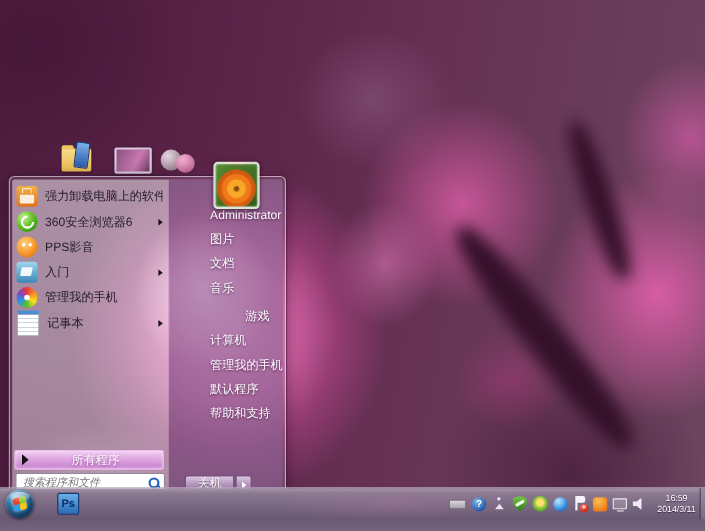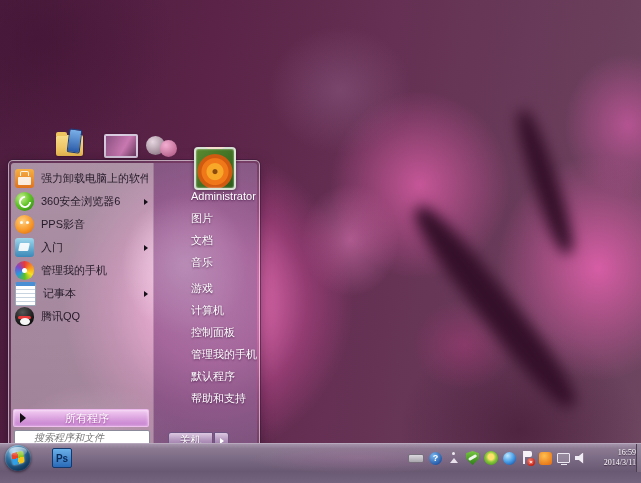--- a/index.html
+++ b/index.html
@@ -87,34 +87,34 @@
     background:#fff;box-shadow:6px 0 0 #fff;}
 
   
   .all-programs{position:absolute;left:2px;right:4px;bottom:27px;height:16px;display:flex;align-items:center;
     background:linear-gradient(#f3cdf3,#d9a0dd 55%,#c77fcf);border:1px solid rgba(240,190,240,.9);
     border-radius:2px;box-shadow:inset 0 0 3px rgba(255,255,255,.6);justify-content:flex-end;}
   .ap-arrow{width:0;height:0;margin:0 0 0 6px;border-left:6px solid #141014;
     border-top:5px solid transparent;border-bottom:5px solid transparent;}
   .ap-label{flex:1;text-align:center;font-size:11px;color:#fff;text-shadow:0 1px 2px rgba(150,60,150,.9);}
   .search-box{position:absolute;left:3px;right:3px;bottom:6px;height:16px;background:#fff;
-    border:1px solid #8a8a9a;border-radius:2px;display:flex;align-items:center;flex-direction:column;}
+    border:1px solid #8a8a9a;border-radius:2px;display:flex;align-items:center;}
   .search-box input{flex:1;border:none;outline:none;background:transparent;margin-left:4px;
     font-size:10px;font-style:italic;color:#555;font-family:"Liberation Sans","DejaVu Sans",sans-serif;width:100px;}
   .magnifier{position:relative;width:12px;height:12px;margin-right:3px;flex:0 0 auto;}
   .magnifier::before{content:"";position:absolute;left:1px;top:1px;width:6px;height:6px;border-radius:50%;
     border:2px solid #2563c0;}
   .magnifier::after{content:"";position:absolute;left:8px;top:8px;width:4px;height:2px;background:#2563c0;
     transform:rotate(45deg);border-radius:1px;}
 
   
   .right-list{position:absolute;left:0;right:0;top:22px;}
   .ritem{height:22px;line-height:22px;padding-left:37px;font-size:11px;color:#fff;
     text-shadow:0 1px 2px rgba(70,25,70,.85);white-space:nowrap;}
-  .ritem.gap{margin-top:4px;}
+  .ritem.gap{margin-top:4px;margin-left:32px;}
   .shutdown-row{position:absolute;left:14px;bottom:5px;display:flex;}
   .btn-shutdown{width:45px;height:17px;border:1px solid #6d5480;border-radius:3px 0 0 3px;
     background:linear-gradient(#dcc8e2,#b193bb 50%,#8f6f9d);color:#fff;font-size:11px;line-height:15px;
     text-align:center;text-shadow:0 1px 1px rgba(60,30,60,.7);box-sizing:border-box;cursor:default;}
   .btn-shutdown-arrow{width:15px;height:17px;margin-left:1px;border:1px solid #6d5480;border-radius:0 3px 3px 0;
     background:linear-gradient(#dcc8e2,#b193bb 50%,#8f6f9d);box-sizing:border-box;position:relative;}
   .btn-shutdown-arrow::after{content:"";position:absolute;left:5px;top:5px;width:0;height:0;
     border-left:4px solid #fff;border-top:3px solid transparent;border-bottom:3px solid transparent;}
 
   
@@ -168,22 +168,22 @@
   .t-flag .badge{position:absolute;right:-1px;bottom:-1px;width:8px;height:8px;border-radius:50%;
     background:radial-gradient(circle at 35% 30%,#f27a6a,#c81e10 75%);color:#fff;font-size:6px;
     line-height:8px;text-align:center;font-weight:bold;}
   .t-orange{width:13px;height:13px;border-radius:3px;
     background:radial-gradient(circle at 40% 30%,#ffc050,#e87818 80%);}
   .t-network{width:13px;height:10px;border:1.5px solid #ece8f0;border-radius:1px;background:rgba(255,255,255,.18);
     box-sizing:border-box;}
   .t-network::after{content:"";position:absolute;left:3px;bottom:-3px;width:6px;height:1.5px;background:#ece8f0;}
   .t-volume{width:12px;height:11px;background:#f0ecf4;
     clip-path:polygon(0% 32%,32% 32%,68% 0%,68% 100%,32% 68%,0% 68%);}
-  .clock{margin-left:7px;width:42px;text-align:right;color:#fff;font-size:8px;line-height:1.25;
-    text-shadow:0 1px 1px rgba(40,20,45,.8);font-family:Liberation Serif, serif;}
+  .clock{margin-left:7px;width:42px;text-align:center;color:#fff;font-size:8px;line-height:1.25;
+    text-shadow:0 1px 1px rgba(40,20,45,.8);}
   .show-desktop{position:absolute;right:0;top:0;width:5px;height:28px;
     background:linear-gradient(#9a8aa0,#7a6a82);border-left:1px solid #4a3f52;box-sizing:border-box;}
 </style>
 </head>
 <body>
 
 <div id="stage">
   <div class="wallpaper">
     <div class="branch b1"></div>
     <div class="branch b2"></div>
@@ -221,24 +221,20 @@
           <span class="sub-arrow"></span>
         </div>
         <div class="prow">
           <span class="picon i-pinwheel"></span>
           <span class="plabel">管理我的手机</span>
         </div>
         <div class="prow">
           <span class="picon i-notepad"></span>
           <span class="plabel">记事本</span>
           <span class="sub-arrow"></span>
-        </div>
-        <div class="prow">
-          <span class="picon i-qq"></span>
-          <span class="plabel">腾讯QQ</span>
         </div>
       </div>
 
       <div class="all-programs">
         <span class="ap-arrow"></span>
         <span class="ap-label">所有程序</span>
       </div>
 
       <div class="search-box">
         <input type="text" placeholder="搜索程序和文件" style="">
@@ -247,21 +243,20 @@
     </div>
 
     <div class="menu-right">
       <div class="right-list">
         <div class="ritem">Administrator</div>
         <div class="ritem">图片</div>
         <div class="ritem">文档</div>
         <div class="ritem">音乐</div>
         <div class="ritem gap">游戏</div>
         <div class="ritem">计算机</div>
-        <div class="ritem">控制面板</div>
         <div class="ritem">管理我的手机</div>
         <div class="ritem">默认程序</div>
         <div class="ritem">帮助和支持</div>
       </div>
       <div class="shutdown-row">
         <div class="btn-shutdown">关机</div>
         <div class="btn-shutdown-arrow"></div>
       </div>
     </div>
 

